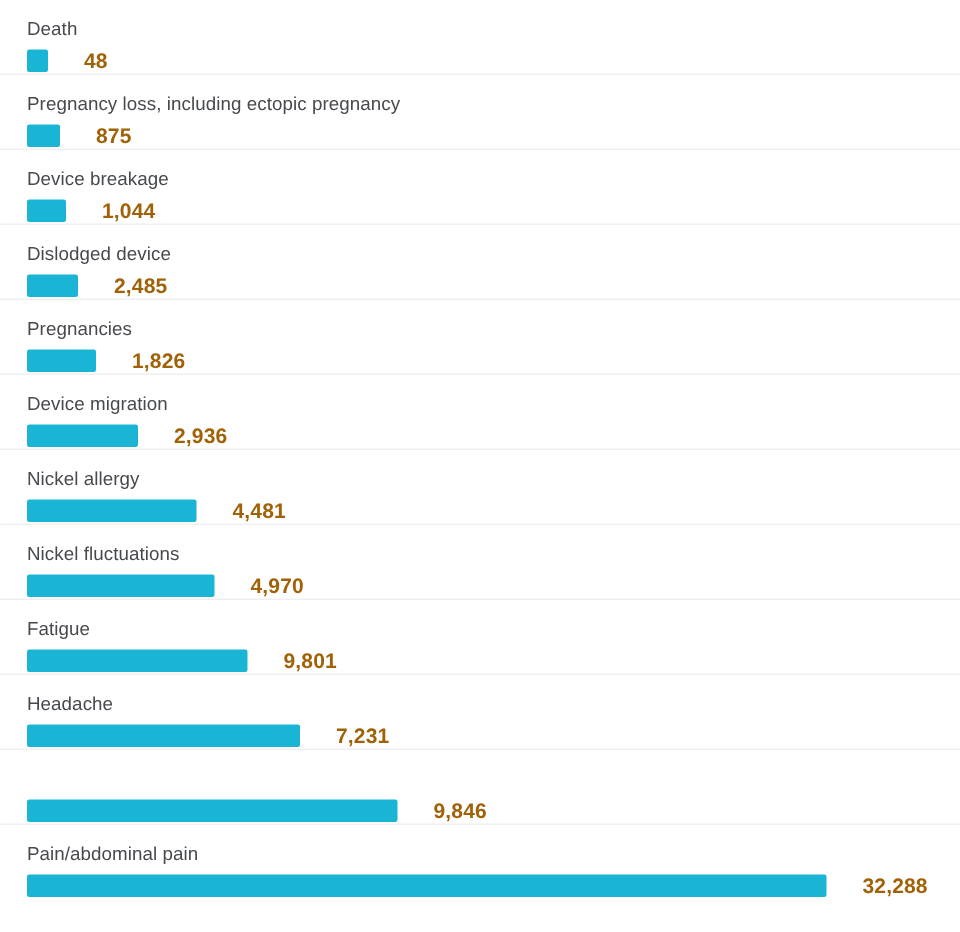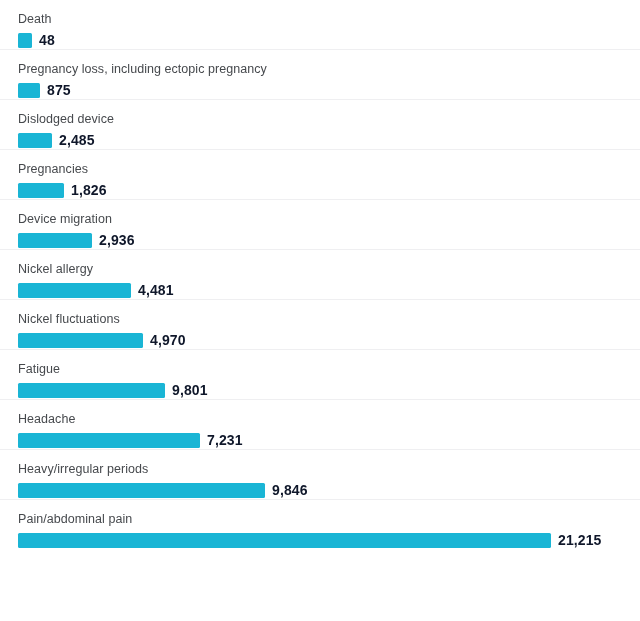--- a/index.html
+++ b/index.html
@@ -56,24 +56,24 @@
     align-items: center;
     width: 620px;
   }
   .bar {
     height: 15px;
     background: #1ab5d5;
     border-radius: 1.5px;
     flex: 0 0 auto;
   }
   .bar-value {
-    margin-left: 7px;
+    margin-left: 24px;
     font-size: 14px;
     font-weight: bold;
-    color: #0f172a;
+    color: #a16207;
     white-space: nowrap;
     letter-spacing: 0.1px;
     line-height: 15px;
   }
 </style>
 </head>
 <body>
 
 <div id="chart-root">
   <div class="chart-rows">
@@ -82,20 +82,27 @@
         <div class="bar-line">
           <div class="bar" style="width: 14px; background: rgb(26, 181, 213);"></div>
           <div class="bar-value">48</div>
         </div>
       </div>
       <div class="chart-row">
         <div class="row-label">Pregnancy loss, including ectopic pregnancy</div>
         <div class="bar-line">
           <div class="bar" style="width: 22px; background: rgb(26, 181, 213);"></div>
           <div class="bar-value">875</div>
+        </div>
+      </div>
+      <div class="chart-row">
+        <div class="row-label">Device breakage</div>
+        <div class="bar-line">
+          <div class="bar" style="width: 26px; background: rgb(26, 181, 213);"></div>
+          <div class="bar-value">1,044</div>
         </div>
       </div>
       <div class="chart-row">
         <div class="row-label">Dislodged device</div>
         <div class="bar-line">
           <div class="bar" style="width: 34px; background: rgb(26, 181, 213);"></div>
           <div class="bar-value">2,485</div>
         </div>
       </div>
       <div class="chart-row">
@@ -134,27 +141,26 @@
         </div>
       </div>
       <div class="chart-row">
         <div class="row-label">Headache</div>
         <div class="bar-line">
           <div class="bar" style="width: 182px; background: rgb(26, 181, 213);"></div>
           <div class="bar-value">7,231</div>
         </div>
       </div>
       <div class="chart-row">
-        <div class="row-label">Heavy/irregular periods</div>
         <div class="bar-line">
           <div class="bar" style="width: 247px; background: rgb(26, 181, 213);"></div>
           <div class="bar-value">9,846</div>
         </div>
       </div>
       <div class="chart-row">
         <div class="row-label">Pain/abdominal pain</div>
         <div class="bar-line">
           <div class="bar" style="width: 533px; background: rgb(26, 181, 213);"></div>
-          <div class="bar-value">21,215</div>
+          <div class="bar-value">32,288</div>
         </div>
       </div>
     </div>
 </div>
 
 </body></html>

